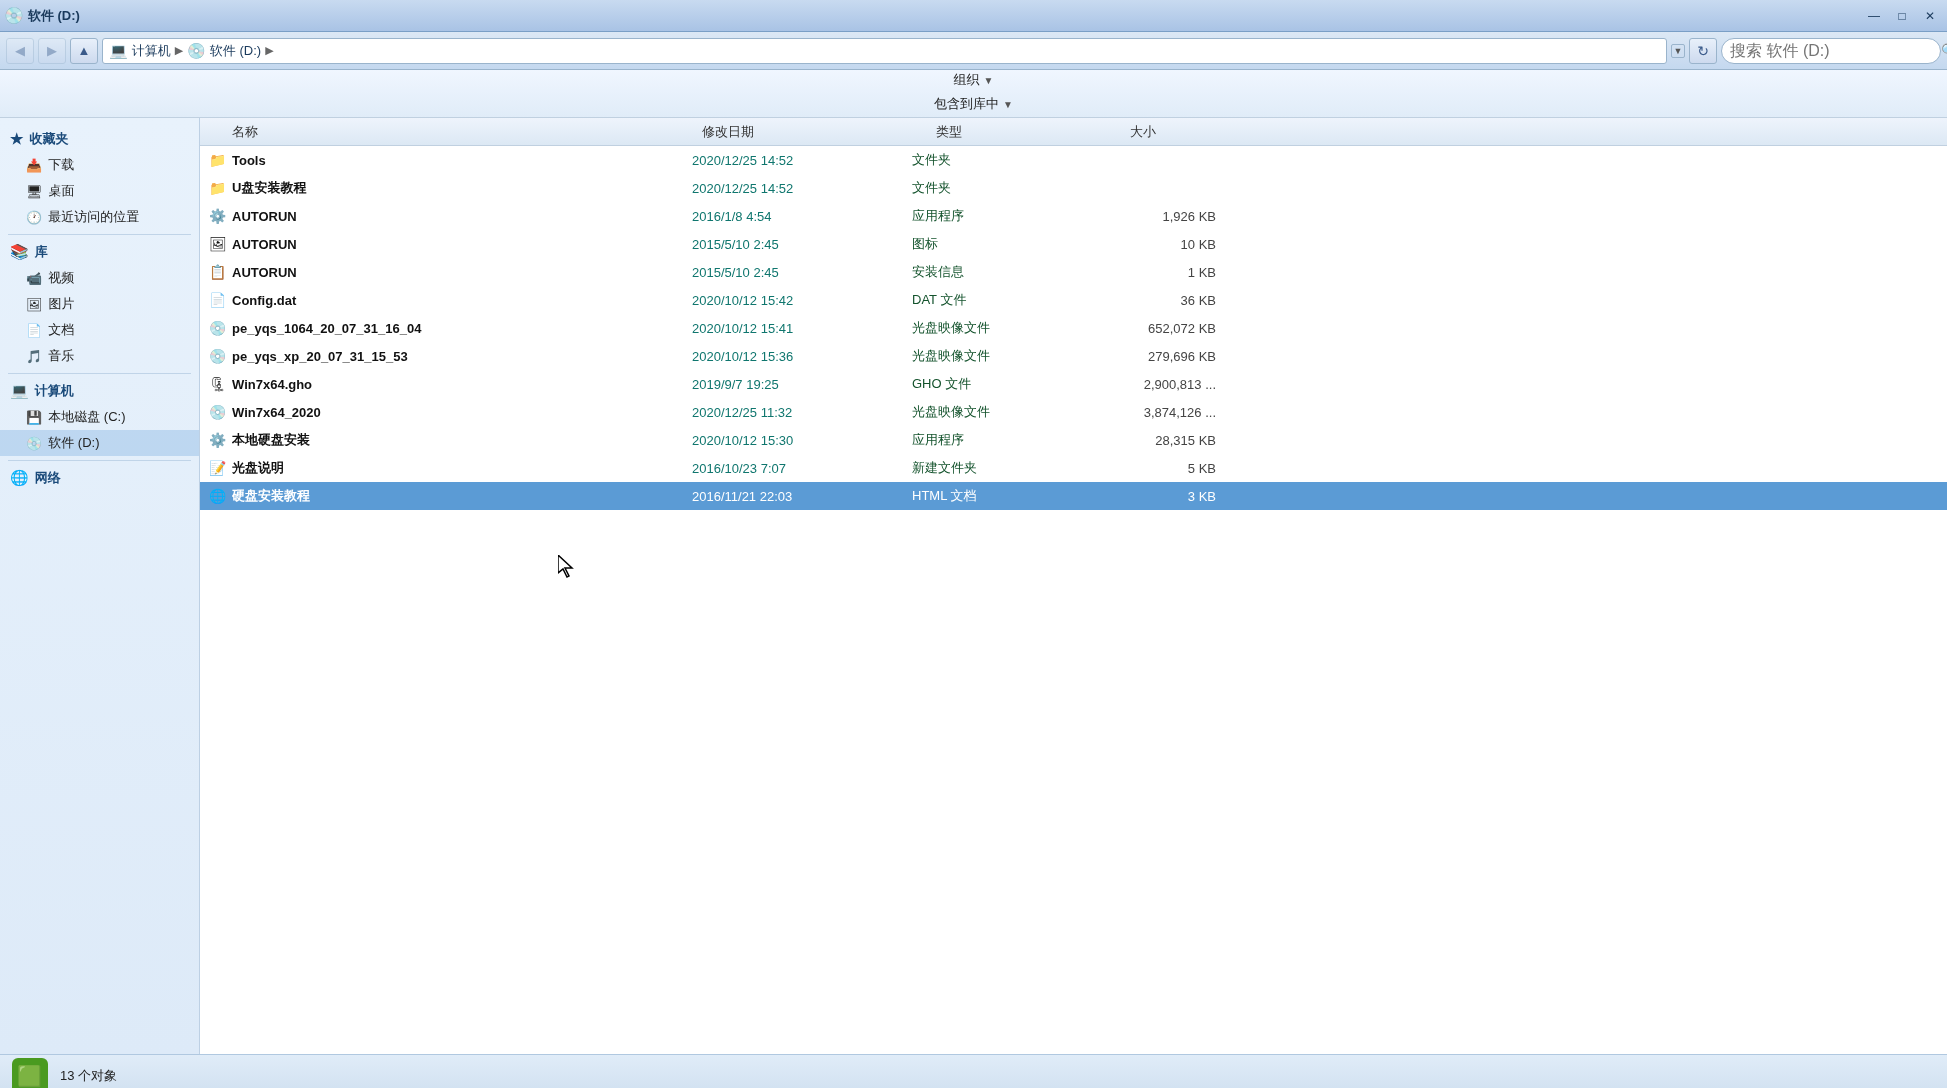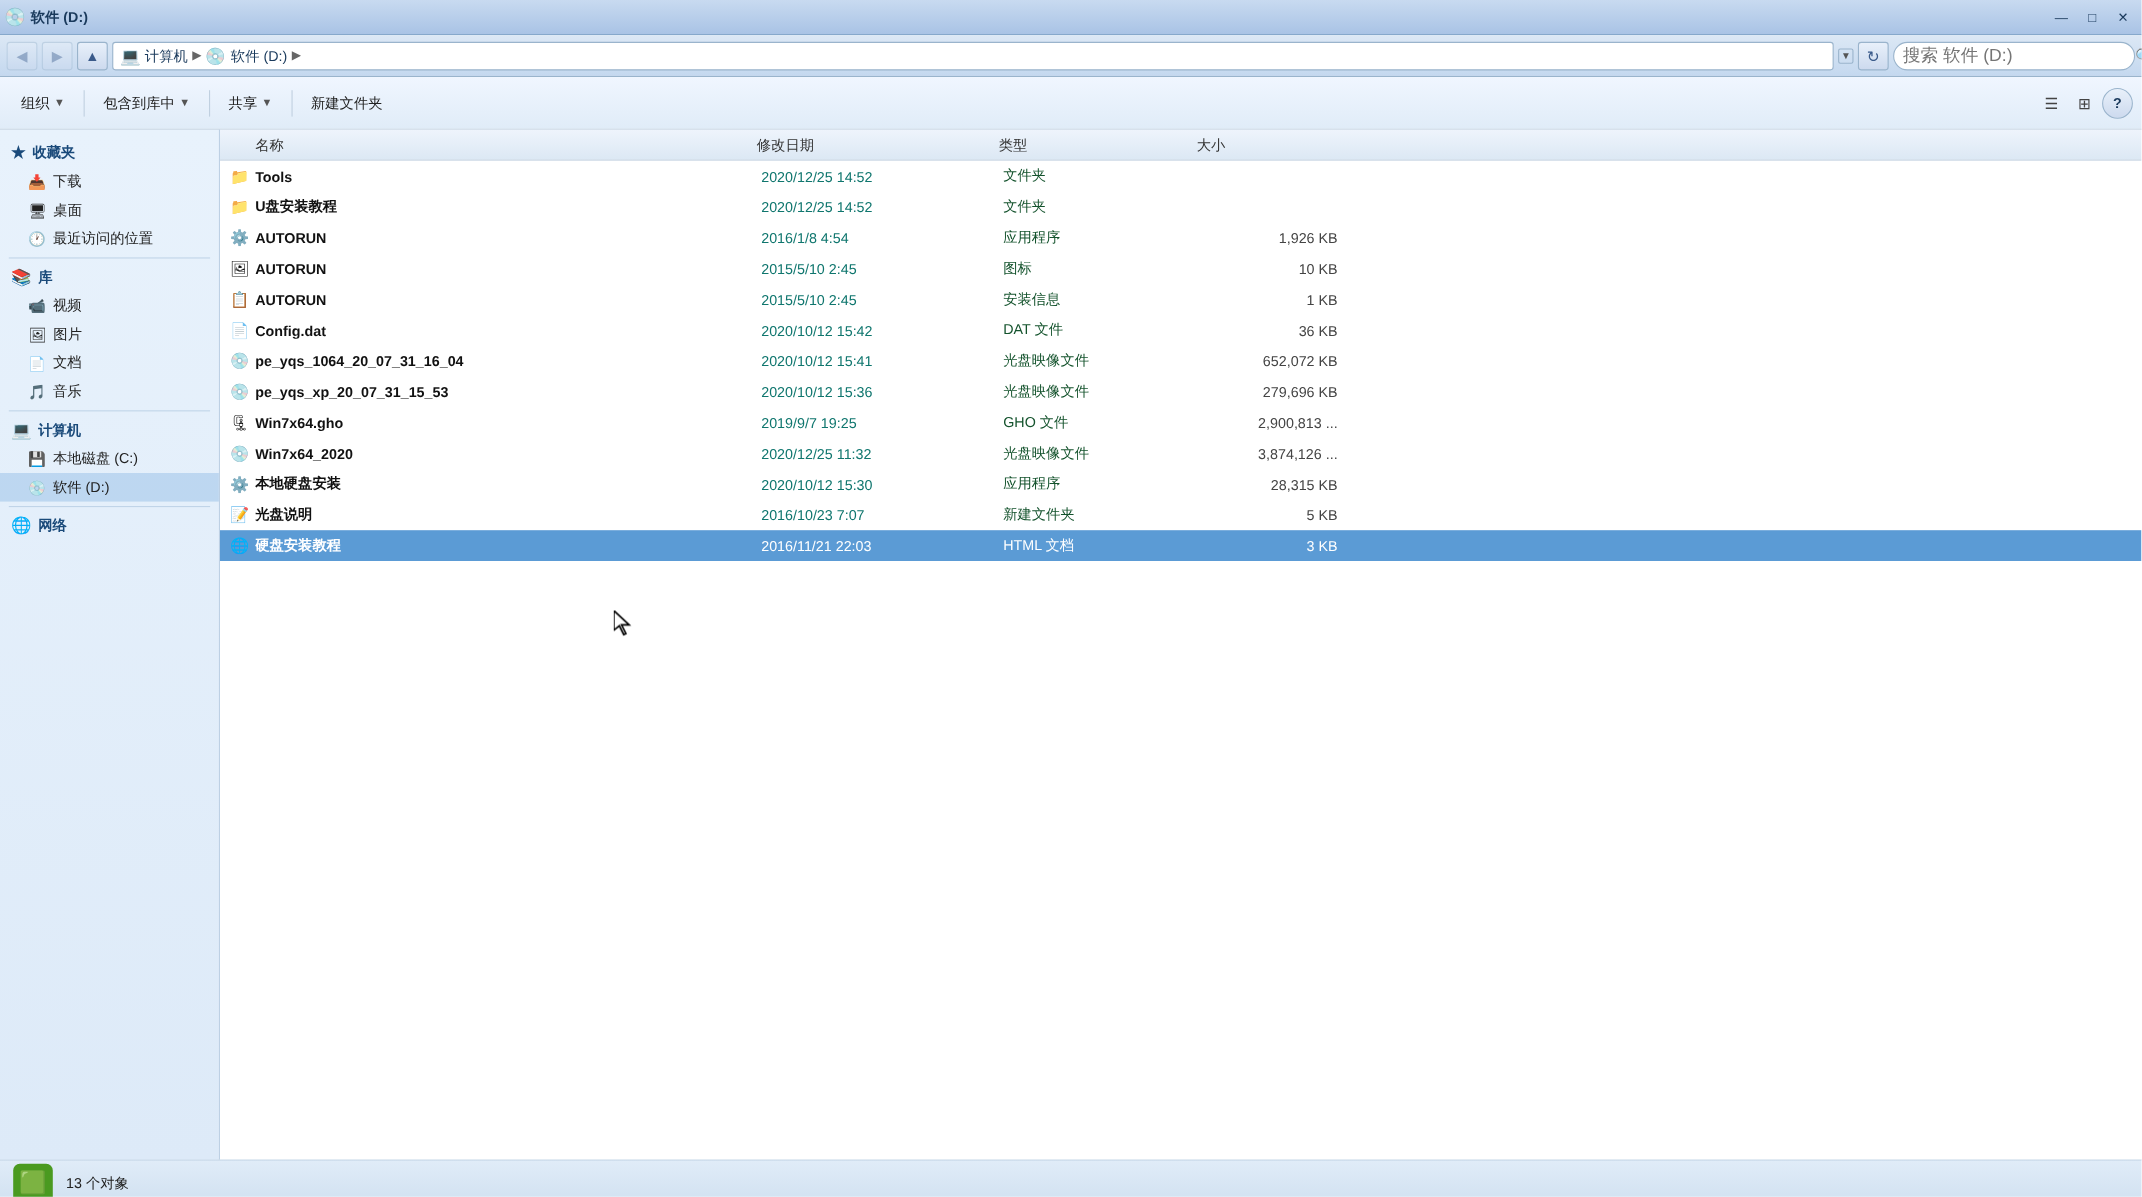--- a/index.html
+++ b/index.html
@@ -150,20 +150,21 @@
 
     
     .toolbar {
       height: 48px;
       background: linear-gradient(to bottom, #f0f6ff, #e0ecf8);
       display: flex;
       align-items: center;
       padding: 0 8px;
       gap: 2px;
       border-bottom: 1px solid #c0d0e0;
+      flex-direction: column;
     }
     .toolbar-btn {
       height: 32px;
       padding: 0 10px;
       border: 1px solid transparent;
       border-radius: 3px;
       background: transparent;
       cursor: pointer;
       display: flex;
       align-items: center;
@@ -269,21 +270,21 @@
     
     .col-headers {
       display: flex;
       align-items: center;
       height: 28px;
       background: linear-gradient(to bottom, #eef4fc, #dce8f4);
       border-bottom: 1px solid #c0d0e0;
       padding: 0 8px;
       font-size: 13px;
       color: #333;
-      gap: 0;
+      gap: 14px;
     }
     .col-name { width: 480px; padding-left: 24px; }
     .col-date { width: 220px; }
     .col-type { width: 180px; }
     .col-size { width: 140px; }
 
     
     .file-list {
       flex: 1;
       overflow-y: auto;

